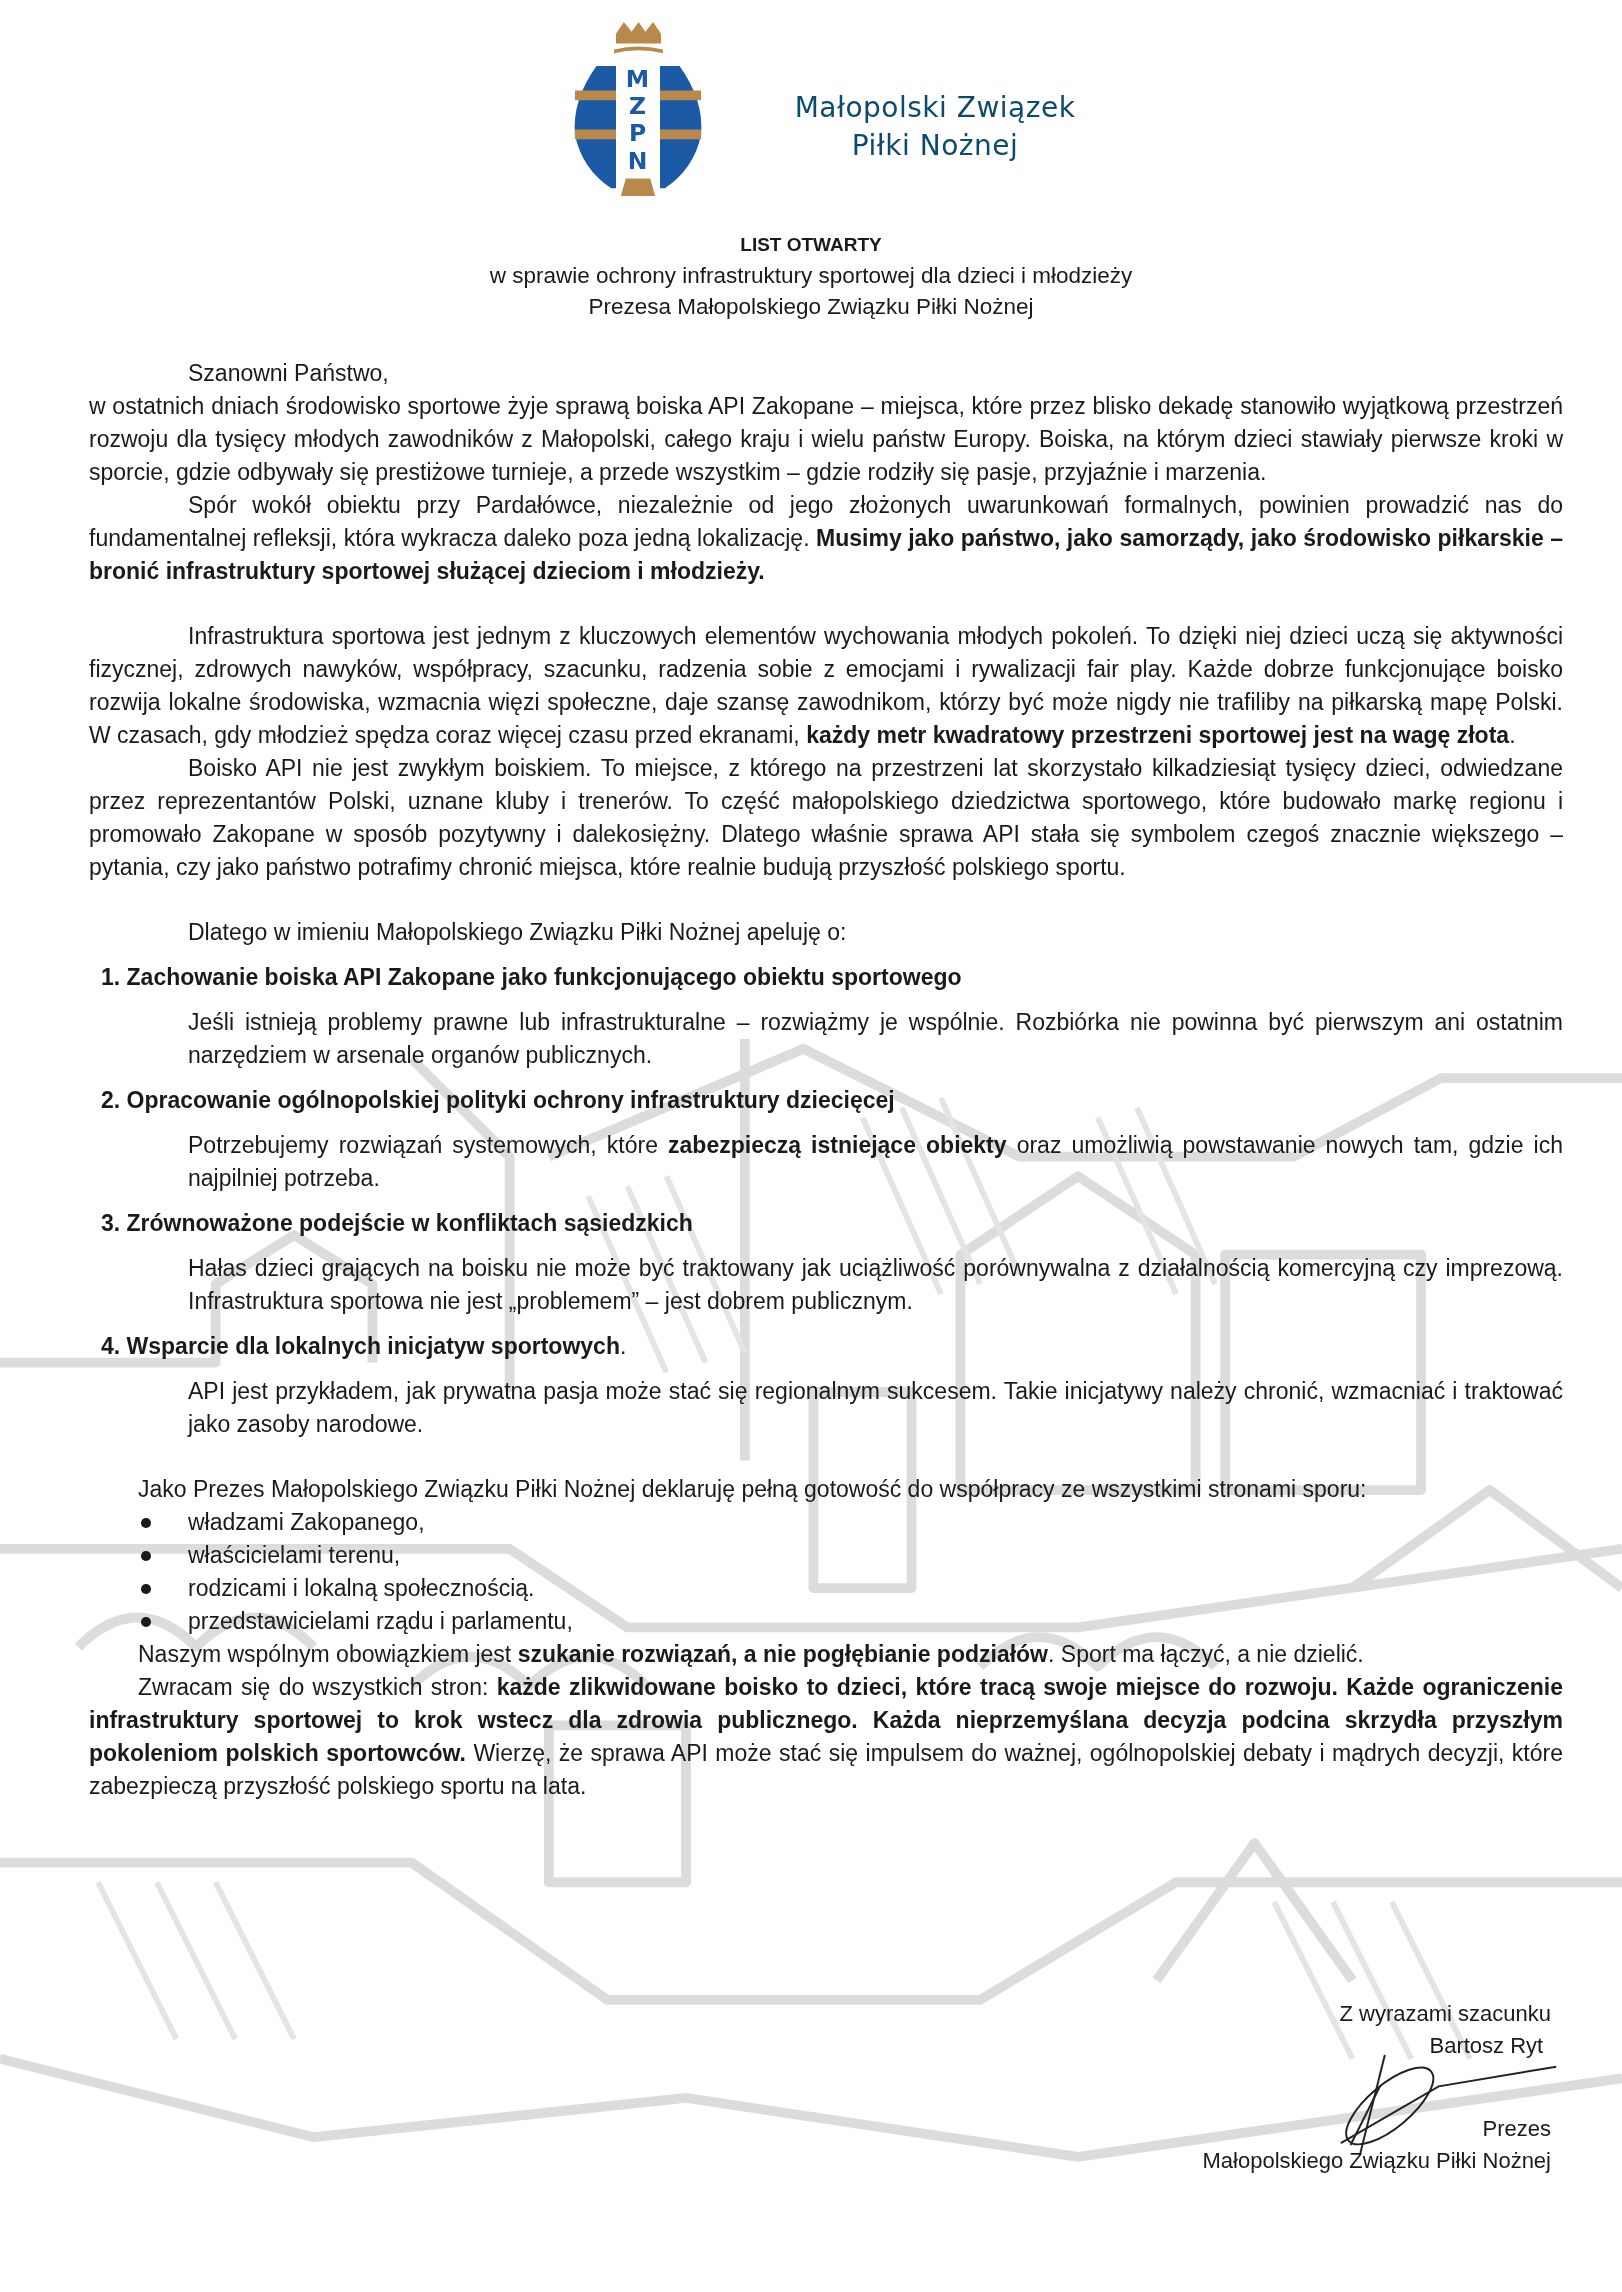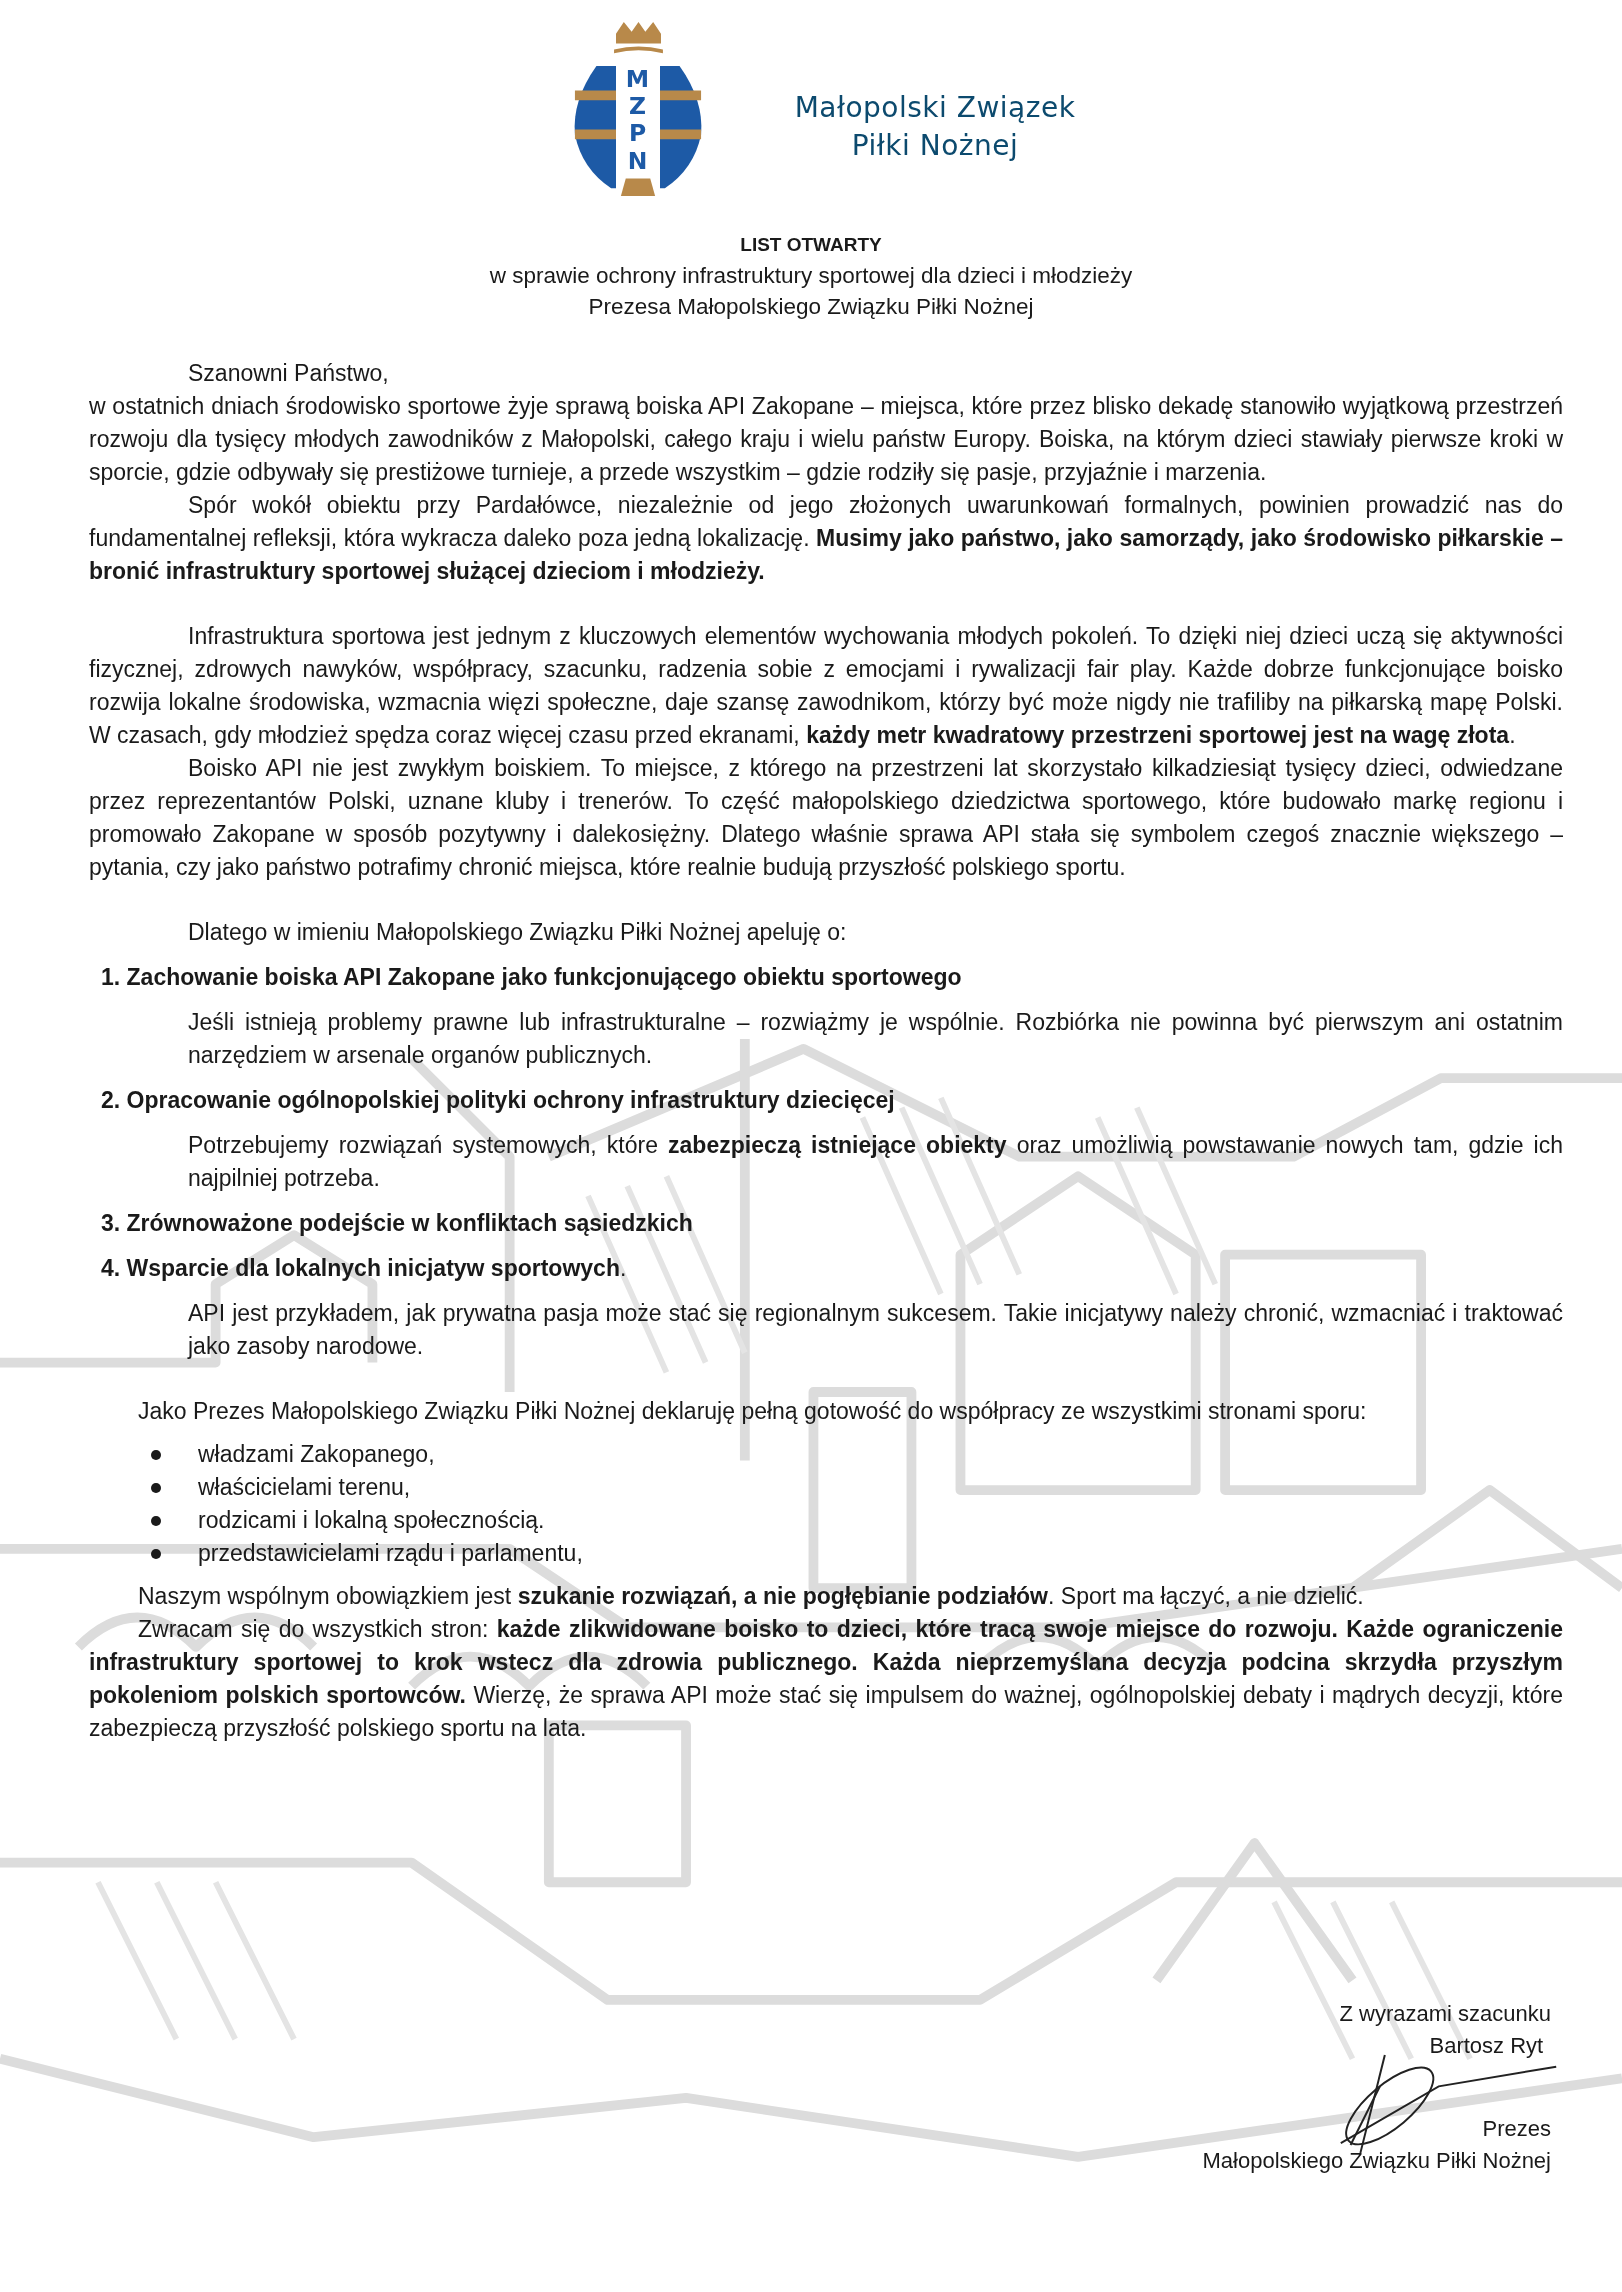--- a/index.html
+++ b/index.html
@@ -39,21 +39,21 @@
   .p { margin: 0; text-align: justify; }
   .ind { text-indent: 99px; }
   .ind2 { text-indent: 49px; }
   .gap { height: 32px; }
   .left { text-align: left; }
   b { font-weight: bold; }
 
   .appeal-title { margin: 12px; font-weight: bold; }
   .appeal-body { margin: 0 0 0 99px; text-align: justify; }
 
-  .bullets { margin: 10px; padding: 0; list-style: none; }
+  .bullets { margin: 0; padding: 0; list-style: none; }
   .bullets li { position: relative; padding-left: 99px; }
   .bullets li .dot {
     position: absolute; left: 52px; top: 11.8px; width: 9.8px; height: 9.8px;
     border-radius: 50%; background: #1a1a1a;
   }
 
   
   .sign {
     position: absolute; right: 71px; top: 1998px; text-align: right;
     font-size: 22px; line-height: 32px;
@@ -141,20 +141,21 @@
     <div>
       <p class="appeal-title"><span>1. Zachowanie boiska API Zakopane jako funkcjonującego obiektu sportowego</span><span></span></p>
       <p class="appeal-body"><span>Jeśli istnieją problemy prawne lub infrastrukturalne – rozwiążmy je wspólnie. Rozbiórka nie powinna być pierwszym ani ostatnim narzędziem w arsenale organów publicznych.</span><b></b><span></span></p>
     </div>
     <div>
       <p class="appeal-title"><span>2. Opracowanie ogólnopolskiej polityki ochrony infrastruktury dziecięcej</span><span></span></p>
       <p class="appeal-body"><span>Potrzebujemy rozwiązań systemowych, które </span><b>zabezpieczą istniejące obiekty</b><span> oraz umożliwią powstawanie nowych tam, gdzie ich najpilniej potrzeba.</span></p>
     </div>
     <div>
       <p class="appeal-title"><span>3. Zrównoważone podejście w konfliktach sąsiedzkich</span><span></span></p>
+      <p class="appeal-body"><span>Hałas dzieci grających na boisku nie może być traktowany jak uciążliwość porównywalna z działalnością komercyjną czy imprezową. Infrastruktura sportowa nie jest „problemem” – jest dobrem publicznym.</span><b></b><span></span></p>
     </div>
     <div>
       <p class="appeal-title"><span>4. Wsparcie dla lokalnych inicjatyw sportowych</span><span style="font-weight:normal">.</span></p>
       <p class="appeal-body"><span>API jest przykładem, jak prywatna pasja może stać się regionalnym sukcesem. Takie inicjatywy należy chronić, wzmacniać i traktować jako zasoby narodowe.</span><b></b><span></span></p>
     </div>
 
     <div class="gap"></div>
     <p class="p ind2">Jako Prezes Małopolskiego Związku Piłki Nożnej deklaruję pełną gotowość do współpracy ze wszystkimi stronami sporu:</p>
     <ul class="bullets">
       <li><span class="dot"></span><span>władzami Zakopanego,</span></li>

